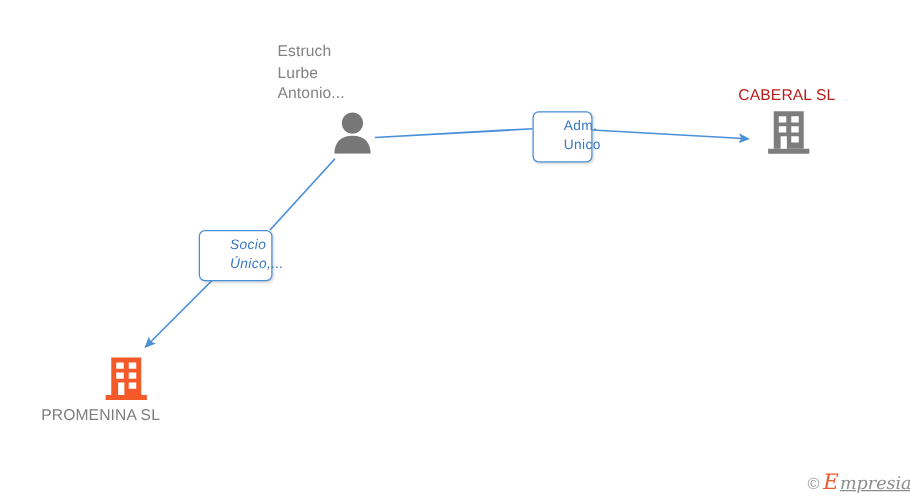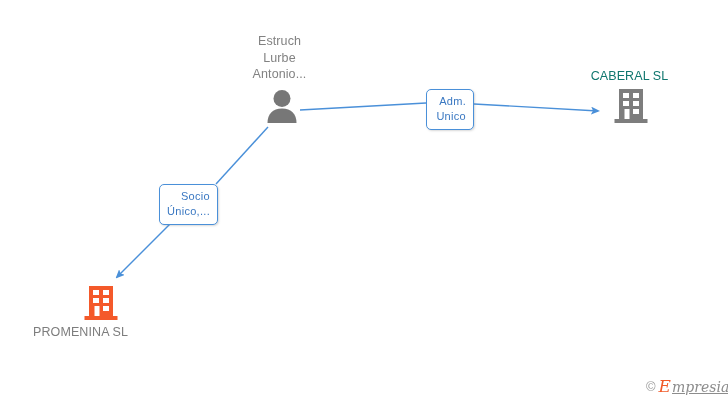--- a/index.html
+++ b/index.html
@@ -25,40 +25,40 @@
     left: 0;
     top: 0;
     width: 728px;
     height: 400px;
   }
   .node-person-label {
     position: absolute;
     left: 222px;
     top: 33px;
     width: 115px;
-    text-align: center;
+    text-align: left;
     color: #828282;
     font-size: 12.5px;
     line-height: 16.5px;
     letter-spacing: 0.1px;
     white-space: pre-line;
   }
   .person-icon {
     position: absolute;
     left: 264px;
     top: 89px;
   }
   
   .node-company-caberal-label {
     position: absolute;
     left: 562px;
     top: 68px;
     width: 135px;
     text-align: center;
-    color: #0f766e;
+    color: #b91c1c;
     font-size: 12.5px;
     line-height: 16px;
     letter-spacing: 0.1px;
   }
   .company-icon-caberal {
     position: absolute;
     left: 613px;
     top: 88px;
   }
   
@@ -80,35 +80,36 @@
   
   .edge-label {
     position: absolute;
     background: #ffffff;
     border: 1px solid #4a90d9;
     border-radius: 5px;
     box-shadow: 1px 1px 2px rgba(120,120,120,0.28);
     color: #3a78c2;
     font-size: 11px;
     line-height: 15px;
-    text-align: right;
+    text-align: left;
     letter-spacing: 0.3px;
-    padding: 4px 7px 5px 7px;
+    padding: 4px 7px 5px 24px;
     box-sizing: border-box;
     white-space: pre-line;
   }
   #edge-label-adm {
     left: 426px;
     top: 89px;
     width: 48px;
   }
   #edge-label-socio {
     left: 159px;
     top: 184px;
     width: 59px;
+    font-style: italic;
   }
   
   .watermark {
     position: absolute;
     left: 646px;
     top: 378px;
     display: flex;
     align-items: center;
     gap: 3px;
   }

